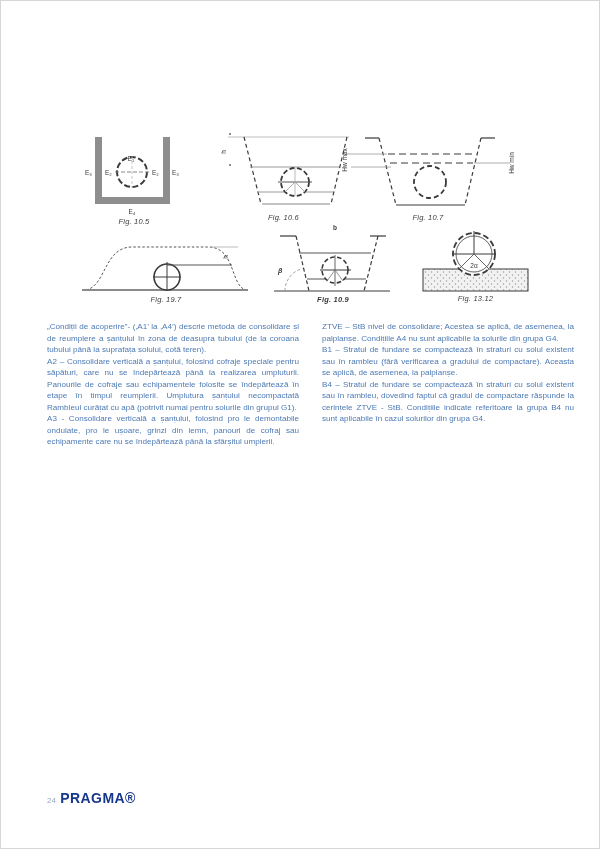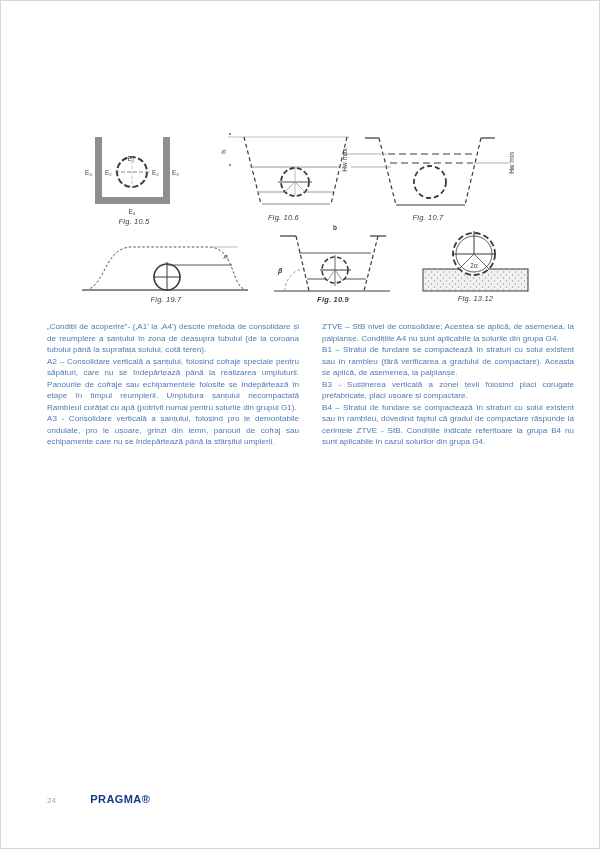--- a/index.html
+++ b/index.html
@@ -17,21 +17,21 @@
   .col{
     position:absolute;top:321px;width:252px;
     font-size:8.1px;line-height:11.55px;text-align:justify;
     color:#4d7ab5;
   }
   .col p{margin:0;padding:0;}
   .col-left{left:47px;}
   .col-right{left:322px;}
   .footer{position:absolute;left:47px;top:789px;width:500px;}
   .page-number{font-size:8px;color:#93a7c7;}
-  .brand{font-size:11px;font-weight:bold;color:#17378c;letter-spacing:0.4px;margin-left:30px;}
+  .brand{font-size:14px;font-weight:bold;color:#17378c;letter-spacing:0.4px;margin-left:0;}
   .dlabel{font-size:6.5px;fill:#3a3a3a;font-family:"Liberation Sans",sans-serif;}
   .dlabel-it{font-size:7px;font-style:italic;fill:#3a3a3a;font-family:"Liberation Sans",sans-serif;}
 </style>
 </head>
 <body>
 
 <div class="page">
 
   <figure class="fig" style="left:84px;top:132px;width:100px;">
     <svg width="100" height="84" viewBox="0 0 100 84">
@@ -179,21 +179,20 @@
 
   <section class="col col-left">
     <p>„Condiții de acoperire”- (‚A1’ la ‚A4’) descrie metoda de consolidare și de reumplere a șanțului în zona de deasupra tubului (de la coroana tubului până la suprafața solului, cotă teren).</p>
     <p>A2 – Consolidare verticală a șanțului, folosind cofraje speciale pentru săpături, care nu se îndepărtează până la realizarea umpluturii. Panourile de cofraje sau echipamentele folosite se îndepărtează în etape în timpul reumplerii. Umplutura șanțului necompactată Rambleul curățat cu apă (potrivit numai pentru solurile din grupul G1).</p>
     <p>A3 - Consolidare verticală a șanțului, folosind pro le demontabile ondulate, pro le ușoare, grinzi din lemn, panouri de cofraj sau echipamente care nu se îndepărtează până la sfârșitul umplerii.</p>
   </section>
 
   <section class="col col-right">
     <p>ZTVE – StB nivel de consolidare; Acestea se aplică, de asemenea, la palplanșe. Condițiile A4 nu sunt aplicabile la solurile din grupa G4.</p>
     <p>B1 – Stratul de fundare se compactează în straturi cu solul existent sau în rambleu (fără verificarea a gradului de compactare). Aceasta se aplică, de asemenea, la palplanșe.</p>
-    <p>B3 - Susținerea verticală a zonei țevii folosind placi corugate prefabricate, placi ușoare și compactare.</p>
     <p>B4 – Stratul de fundare se compactează în straturi cu solul existent sau în rambleu, dovedind faptul că gradul de compactare răspunde la cerințele ZTVE - StB. Condițiile indicate referitoare la grupa B4 nu sunt aplicabile în cazul solurilor din grupa G4.</p>
   </section>
 
   <footer class="footer">
     <span class="page-number">24</span>
     <span class="brand">PRAGMA®</span>
   </footer>
 
 </div>
 

